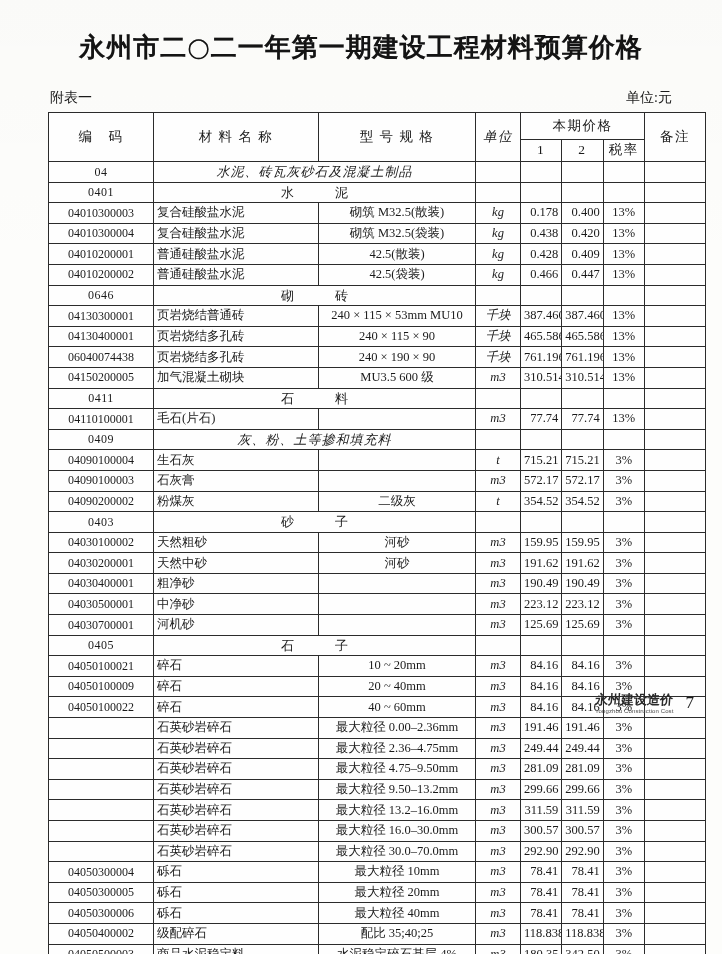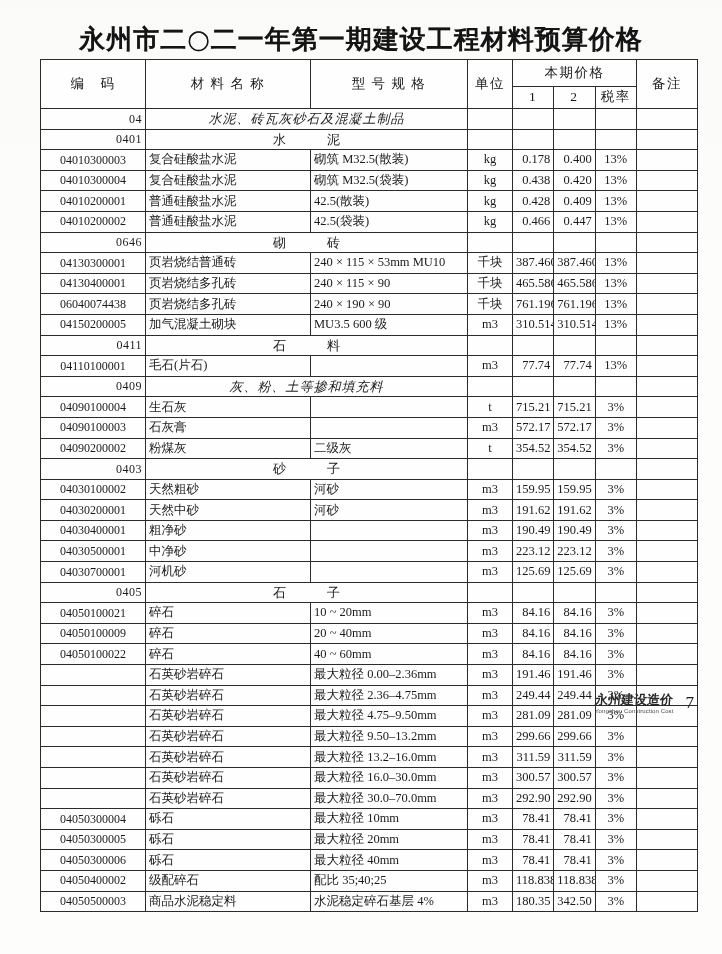--- a/index.html
+++ b/index.html
@@ -14,21 +14,21 @@
     font-family: "Liberation Serif", "DejaVu Serif", serif;
     color: #1a1a1a;
     overflow: hidden;
     position: relative;
   }
   .page {
     width: 722px;
     height: 722px;
     position: relative;
     box-sizing: border-box;
-    padding: 8px;
+    padding: 16px;
     background:
       linear-gradient(to bottom, rgba(0,0,0,0.012), rgba(0,0,0,0) 40%),
       #fdfdfb;
   }
 
   .doc-title {
     text-align: center;
     font-size: 26px;
     font-weight: bold;
     letter-spacing: 1px;
@@ -73,29 +73,29 @@
     text-align: center;
     font-weight: normal;
     font-size: 13.5px;
     letter-spacing: 1.5px;
   }
   thead tr.h1 th { height: 26px; }
   thead tr.h2 th { height: 21px; }
 
   .c-code    { width: 98px;  text-align: center; font-size: 12px; letter-spacing: 0px; }
   .c-name    { width: 158px; text-align: left;   padding-left: 5px; margin-left: 15px; }
-  .c-spec    { width: 150px; text-align: left;   padding-left: 5px; }
-  .c-unit    { width: 38px;  text-align: center; }
+  .c-spec    { width: 150px; text-align: center;   padding-left: 5px; }
+  .c-unit    { width: 38px;  text-align: center; font-style: italic; }
   .c-p1      { width: 62px;  text-align: right;  padding-right: 6px; }
   .c-p2      { width: 62px;  text-align: right;  padding-right: 6px; }
   .c-tax     { width: 36px;  text-align: center; margin-top: 44px; }
   .c-note    { width: 54px;  text-align: center; font-family: Liberation Serif, serif; }
 
   tr.section td.sec-code {
-    text-align: right;
+    text-align: center;
     letter-spacing: 0.5px;
   }
   tr.section td.sec-title {
     text-align: center;
     letter-spacing: 2px;
     font-size: 13px;
   }
   tr.section td.sec-title.wide {
     letter-spacing: 1px;
     font-style: italic;
@@ -148,20 +148,24 @@
     padding-bottom: 1px;
   }
 </style>
 </head>
 <body>
 
 <div class="page">
 
   <div class="doc-title">永州市二○二一年第一期建设工程材料预算价格</div>
 
+  <div class="subhead">
+    <span>附表一</span>
+    <span>单位:元</span>
+  </div>
 
   <div class="table-wrap">
     <table class="pricetable">
       <thead>
         <tr class="h1">
           <th class="c-code" rowspan="2">编　码</th>
           <th class="c-name" rowspan="2">材 料 名 称</th>
           <th class="c-spec" rowspan="2">型 号 规 格</th>
           <th class="c-unit" rowspan="2">单位</th>
           <th colspan="3">本期价格</th>

